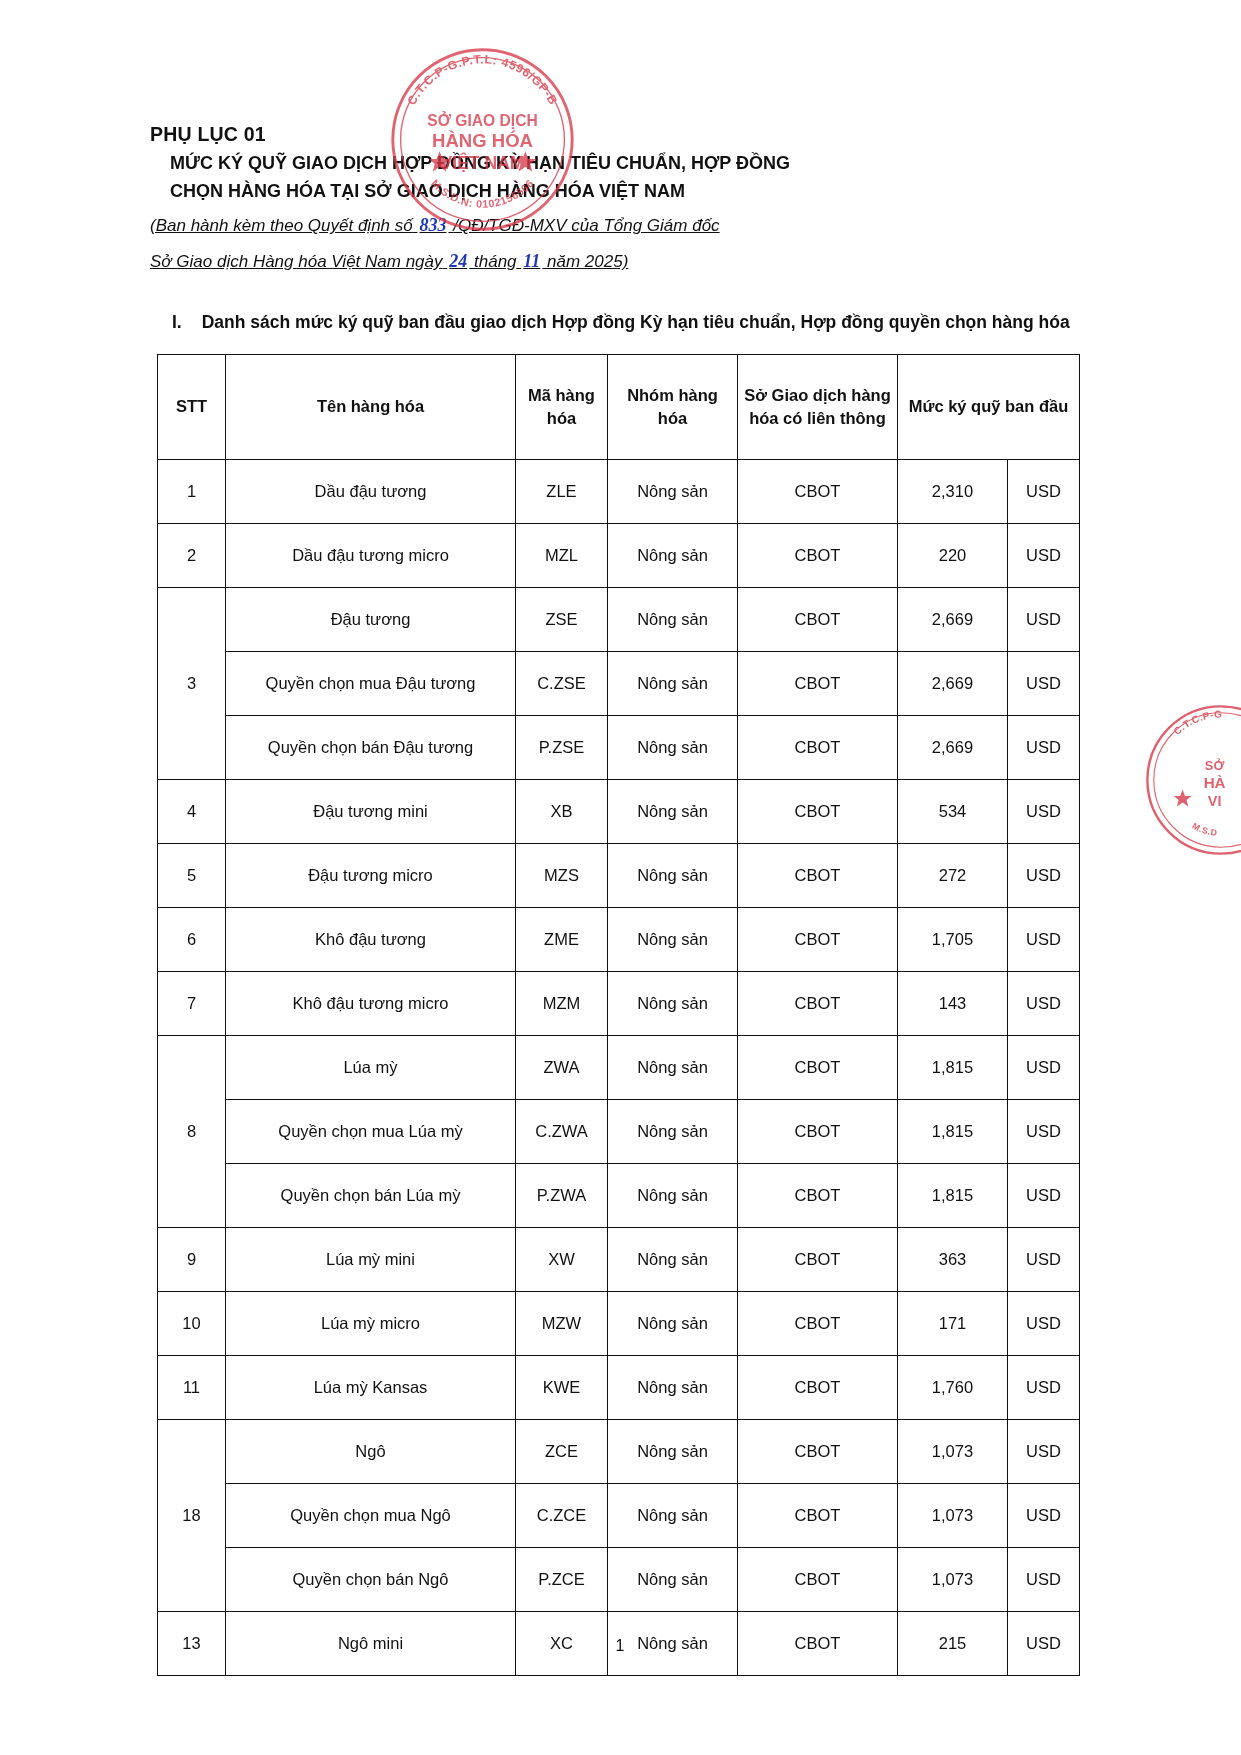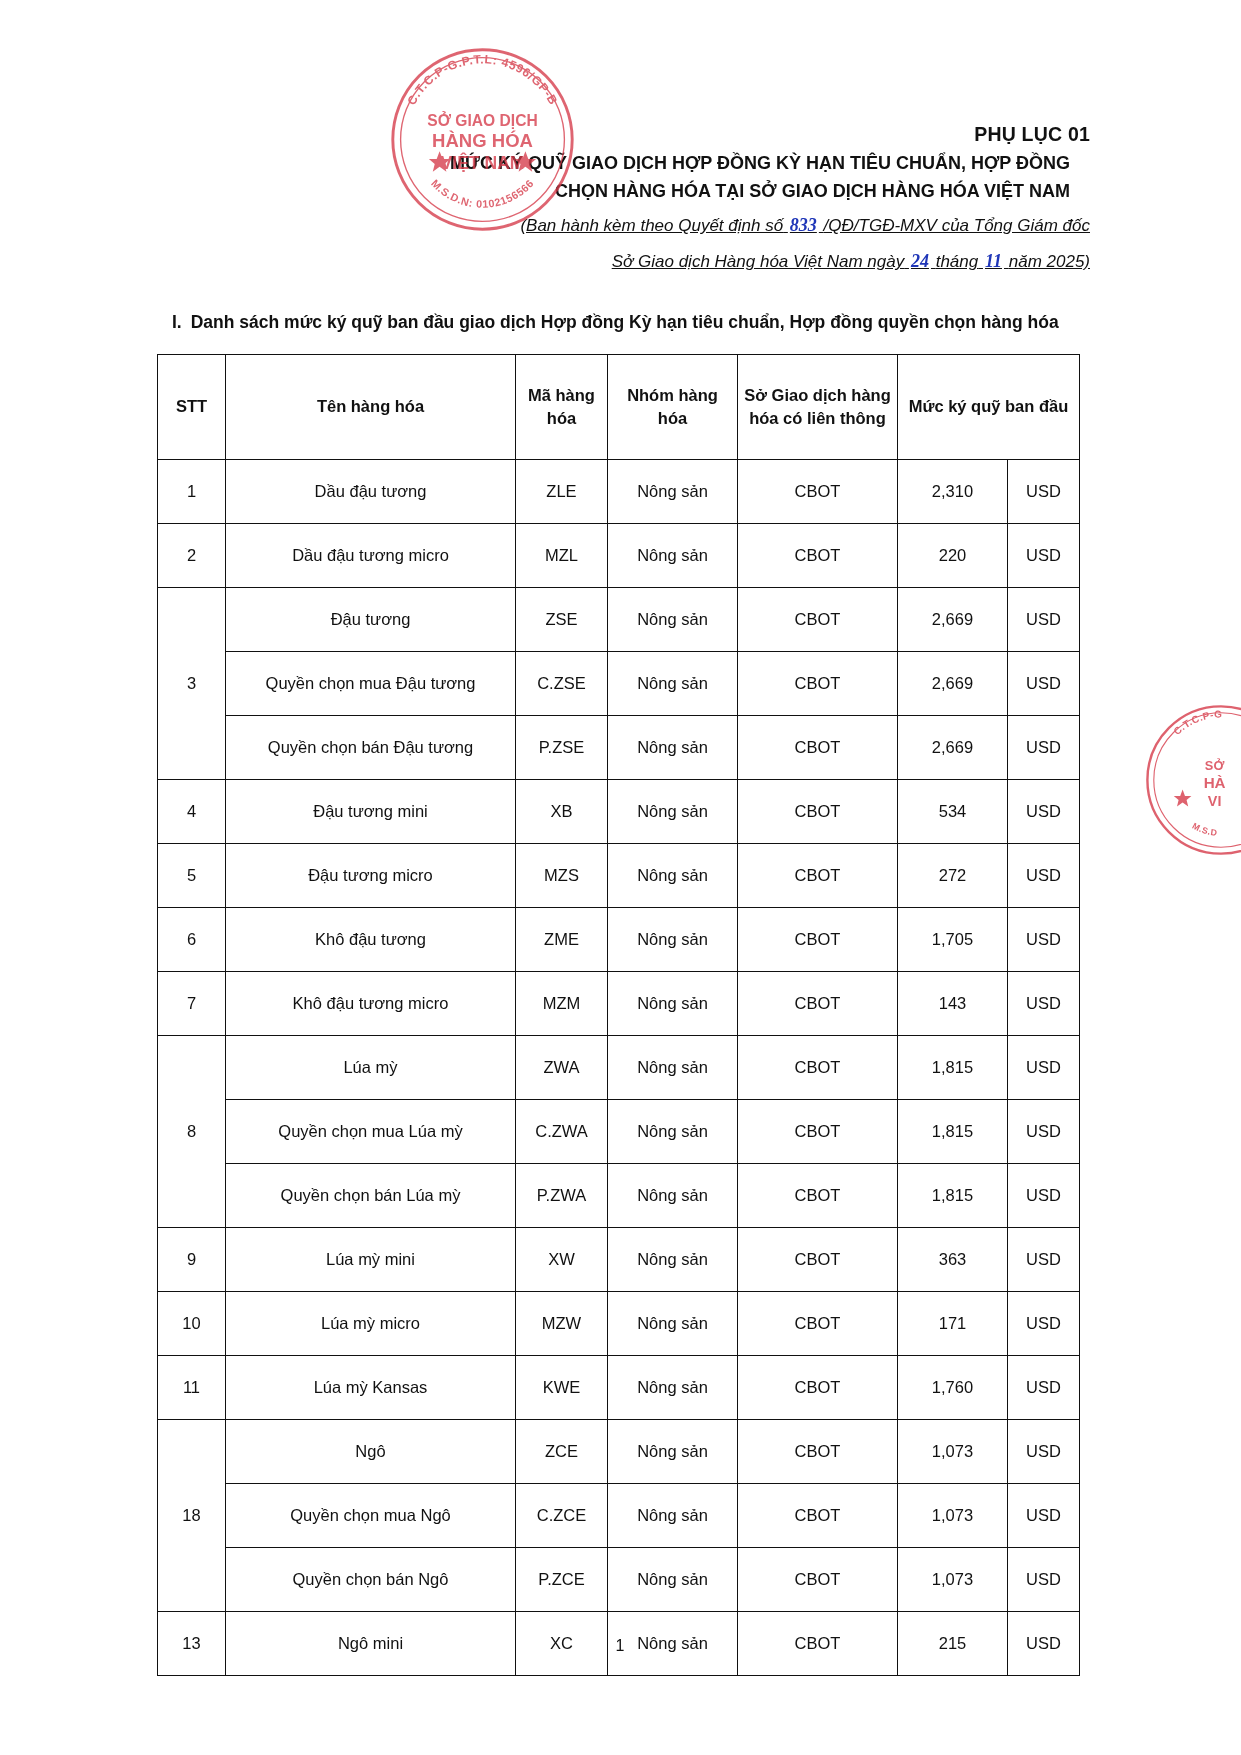--- a/index.html
+++ b/index.html
@@ -21,21 +21,21 @@
   .content {
     position: absolute;
     left: 150px;
     top: 0;
     width: 940px;
     height: 1755px;
   }
 
   
   .doc-title-block {
-    text-align: right;
+    text-align: left;
     padding-top: 120px;
   }
   .doc-title-1 {
     font-size: 19.5px;
     font-weight: bold;
     letter-spacing: 0.2px;
     color: #111;
     line-height: 1.45;
   }
   .doc-title-2 {
@@ -76,21 +76,21 @@
   .section-heading {
     margin: 34px 0 18px 22px;
     font-size: 17.5px;
     font-weight: bold;
     color: #111;
     line-height: 1.45;
     display: flex;
     gap: 9px;
   }
   .section-heading .num { flex: none; }
-  .section-heading .txt { max-width: 870px; }
+  .section-heading .txt { max-width: 870px; margin-left: 11px; }
 
   
   table.kyquy {
     border-collapse: collapse;
     width: 905px;
     margin-left: 7px;
     table-layout: fixed;
   }
   table.kyquy th,
   table.kyquy td {

